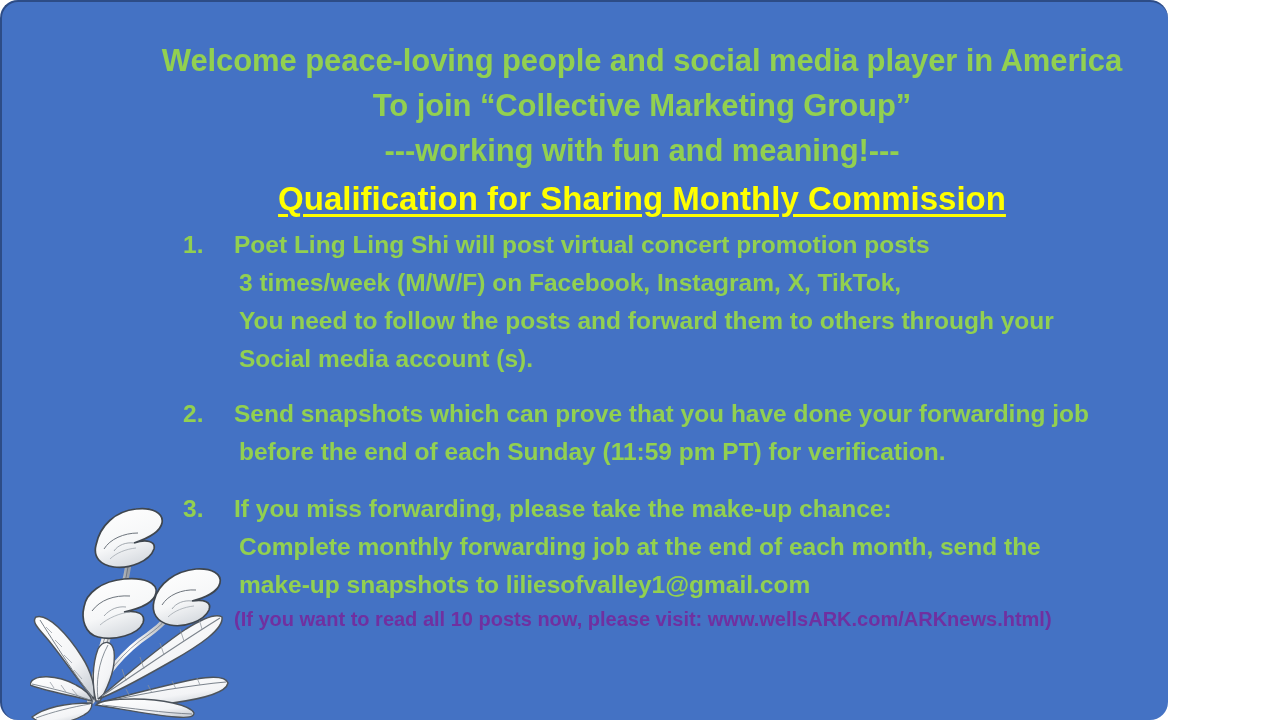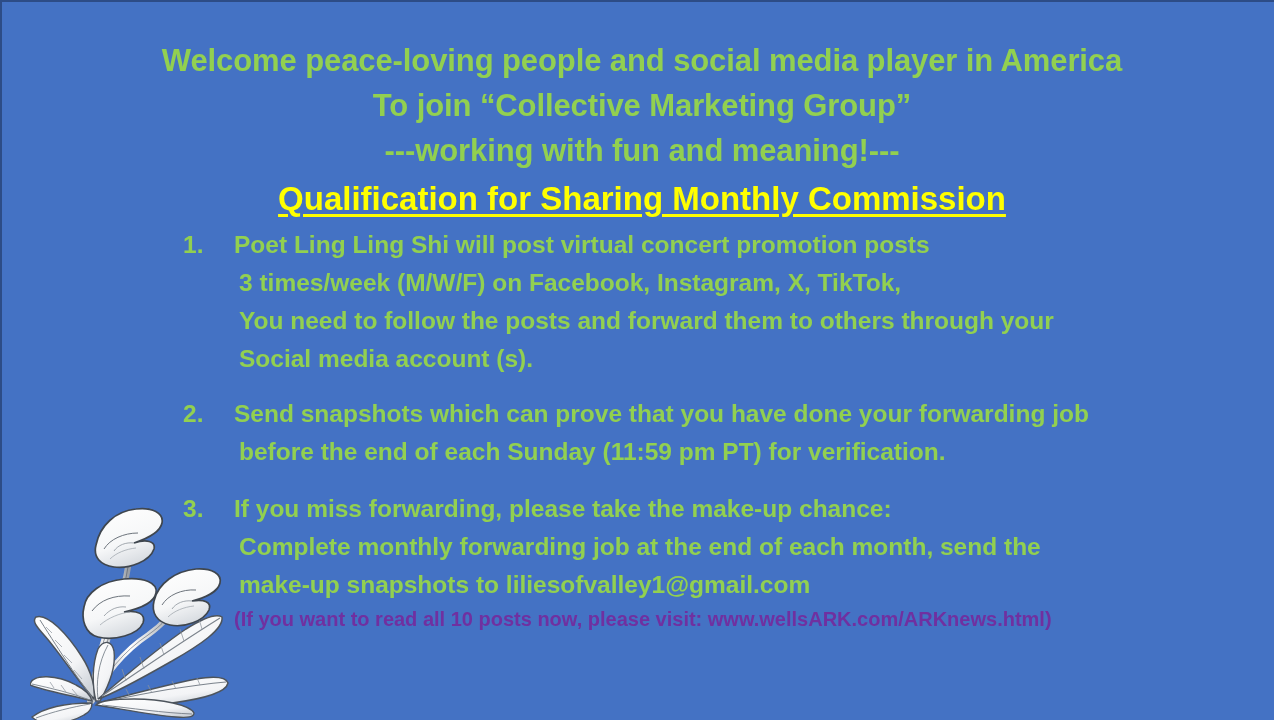--- a/index.html
+++ b/index.html
@@ -2,28 +2,29 @@
 <html><head>
 <meta charset="utf-8">
 <style>
   html, body {
     margin: 0;
     padding: 0;
     background: #ffffff;
   }
   #slide {
     position: relative;
-    width: 1274px;
+    width: 1168px;
     height: 720px;
     background: #4472C4;
     overflow: hidden;
     box-sizing: border-box;
     border-top: 2px solid #2d4c86;
     border-left: 2px solid #2d4c86;
     font-family: "Liberation Sans", sans-serif;
+    border-radius: 18px;
     -webkit-font-smoothing: antialiased;
   }
 
   
   .headline-block {
     position: absolute;
     left: 0;
     top: 36px;
     width: 1280px;
     text-align: center;

